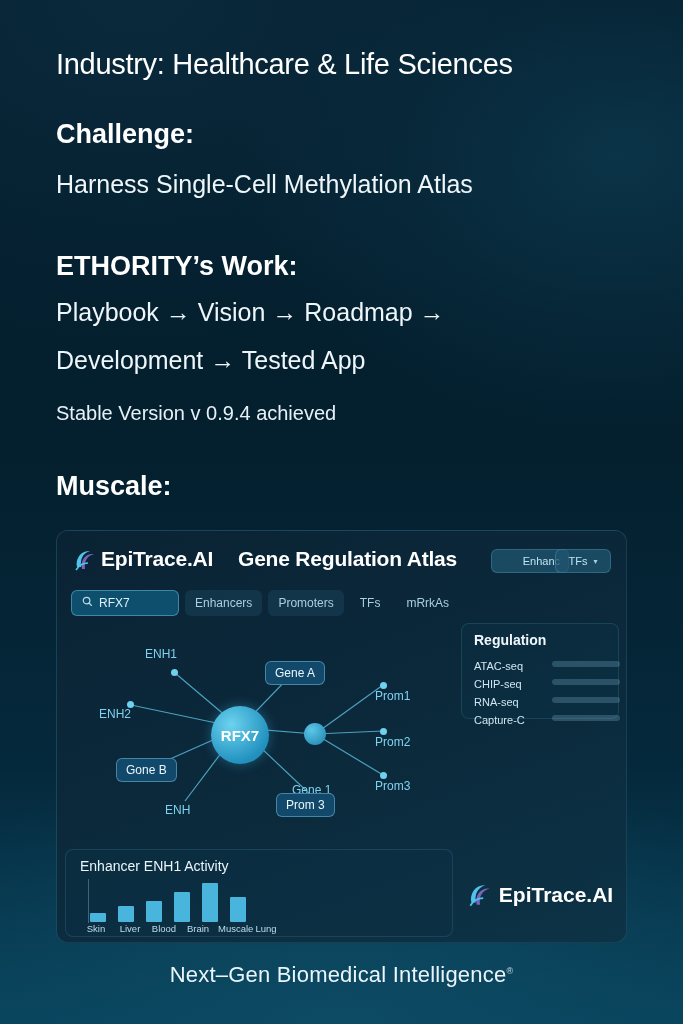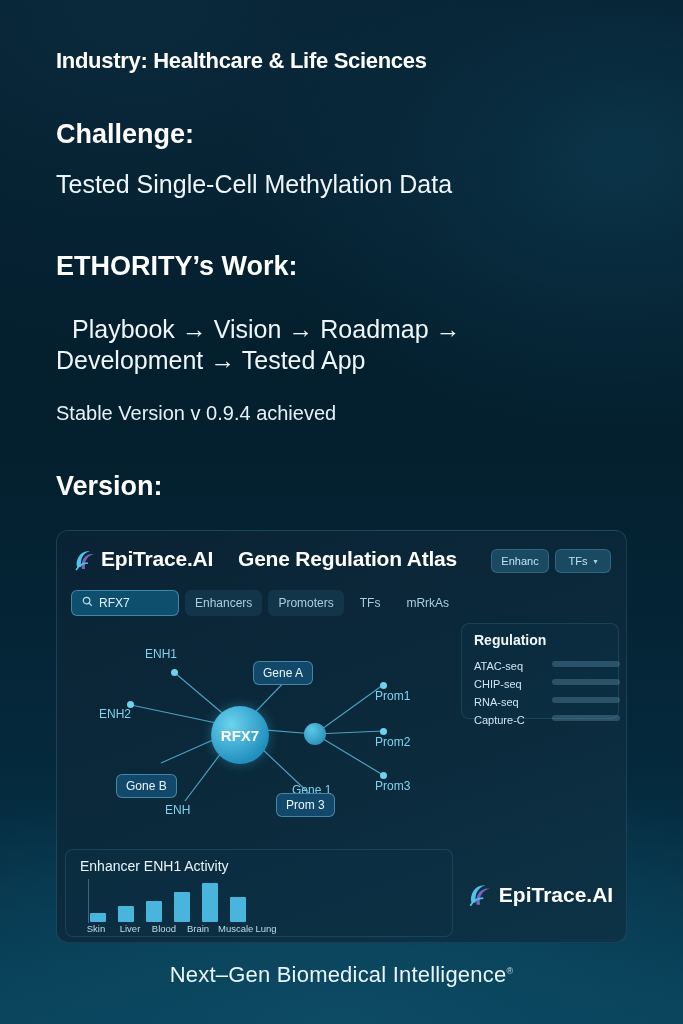--- a/index.html
+++ b/index.html
@@ -16,41 +16,41 @@
       radial-gradient(ellipse 700px 500px at 90% 15%, #0b3448 0%, rgba(11,52,72,0) 55%),
       radial-gradient(ellipse 900px 400px at 50% 100%, #0d4a63 0%, rgba(13,74,99,0) 65%),
       linear-gradient(180deg, #031c2b 0%, #04202f 45%, #05293c 75%, #07415a 100%);
   }
 
   
   .content { position: absolute; left: 56px; top: 0; width: 600px; }
 
   .industry {
     color: #ffffff;
-    font-size: 22px;
-    font-weight: bold;
+    font-size: 29px;
+    font-weight: normal;
     letter-spacing: -0.3px;
     position: absolute; top: 48px; left: 0;
     white-space: nowrap;
   }
   .h-challenge {
     color: #ffffff; font-size: 27px; font-weight: bold;
     position: absolute; top: 119px; left: 0;
   }
   .t-challenge {
     color: #eef6fa; font-size: 25px; font-weight: normal;
     position: absolute; top: 170px; left: 0; white-space: nowrap;
   }
   .h-work {
     color: #ffffff; font-size: 27px; font-weight: bold;
     position: absolute; top: 251px; left: 0;
   }
   .t-work1 {
     color: #eef6fa; font-size: 25px;
-    position: absolute; top: 315px; left: 0; white-space: nowrap; margin-left: 16px;
+    position: absolute; top: 298px; left: 0; white-space: nowrap;
   }
   .t-work2 {
     color: #eef6fa; font-size: 25px;
     position: absolute; top: 346px; left: 0; white-space: nowrap;
   }
   .t-stable {
     color: #e6f1f7; font-size: 20px;
     position: absolute; top: 402px; left: 0; white-space: nowrap;
   }
   .h-outcome {
@@ -87,21 +87,21 @@
   }
   .hdr-chip {
     position: absolute; top: 18px;
     height: 24px; border-radius: 6px;
     background: rgba(32,86,112,0.75);
     border: 1px solid rgba(110,190,225,0.25);
     color: #bfe4f3; font-size: 11px;
     display: flex; align-items: center; justify-content: center;
     padding: 0 8px;
   }
-  .hdr-chip.one { left: 434px; width: 58px; }
+  .hdr-chip.one { left: 434px; width: 78px; justify-content: flex-end; }
   .hdr-chip.two { left: 498px; width: 56px; }
   .hdr-chip.two .caret { margin-left: 6px; font-size: 8px; color: #9ed3ea; }
 
   
   .tabs { position: absolute; left: 14px; top: 59px; height: 26px; }
   .tab {
     float: left; height: 26px; border-radius: 6px;
     display: flex; align-items: center; justify-content: flex-end;
     font-size: 12px; padding: 0 10px; margin-right: 6px;
     color: #a9cfe0;
@@ -234,26 +234,26 @@
     letter-spacing: .2px;
   }
   .footer .reg { font-size: 9px; vertical-align: super; opacity: .85; }
 </style>
 </head>
 <body>
 
 <div class="content">
   <div class="industry">Industry: Healthcare &amp; Life Sciences</div>
   <div class="h-challenge">Challenge:</div>
-  <div class="t-challenge">Tested Single-Cell Methylation Data</div>
+  <div class="t-challenge">Harness Single-Cell Methylation Atlas</div>
   <div class="h-work">ETHORITY’s Work:</div>
   <div class="t-work1">Playbook → Vision → Roadmap →</div>
   <div class="t-work2">Development → Tested App</div>
   <div class="t-stable">Stable Version v 0.9.4 achieved</div>
-  <div class="h-outcome">Version:</div>
+  <div class="h-outcome">Muscale:</div>
 </div>
 
 <div class="app-card">
 
   <div class="app-header">
     <span class="logo-mark">
       <svg width="24" height="26" viewBox="0 0 24 26">
         <path d="M4 20 C2 12 8 3 17 4 C10 6 7 12 8 20 Z" fill="#4fc3e8"></path>
         <path d="M9 22 C7 14 12 6 21 7 C14 9 11 14 12 22 Z" fill="#8e6fd6" opacity="0.85"></path>
         <path d="M3 23 C6 18 10 16 15 16" stroke="#4fc3e8" stroke-width="1.6" fill="none"></path>
@@ -323,24 +323,24 @@
     <div class="dot" style="left:315px; top:149px;"></div>
 
     <div class="node-lbl" style="left:80px; top:24px;">ENH1</div>
     <div class="node-lbl" style="left:34px; top:84px;">ENH2</div>
     <div class="node-lbl" style="left:100px; top:180px;">ENH</div>
     <div class="node-lbl" style="left:227px; top:128px;margin-top:32px;">Gene 1</div>
     <div class="node-lbl" style="left:310px; top:66px;">Prom1</div>
     <div class="node-lbl" style="left:310px; top:112px;">Prom2</div>
     <div class="node-lbl" style="left:310px; top:156px;">Prom3</div>
 
-    <div class="node-pill" style="left:188px; top:38px;justify-content:flex-end;">
+    <div class="node-pill" style="left:200px; top:38px;justify-content:flex-end;">
       <span>Gene A</span>
     </div>
-    <div class="node-pill" style="left:51px; top:135px;margin-top:16px;">
+    <div class="node-pill" style="left:51px; top:135px;">
       <span>Gone B</span>
     </div>
     <div class="node-pill" style="left:211px; top:170px;align-items:center;">
       <span>Prom 3</span>
     </div>
   </div>
 
   <div class="chart-panel">
     <div class="chart-title">Enhancer ENH1 Activity</div>
     <div class="chart-axis"></div>

